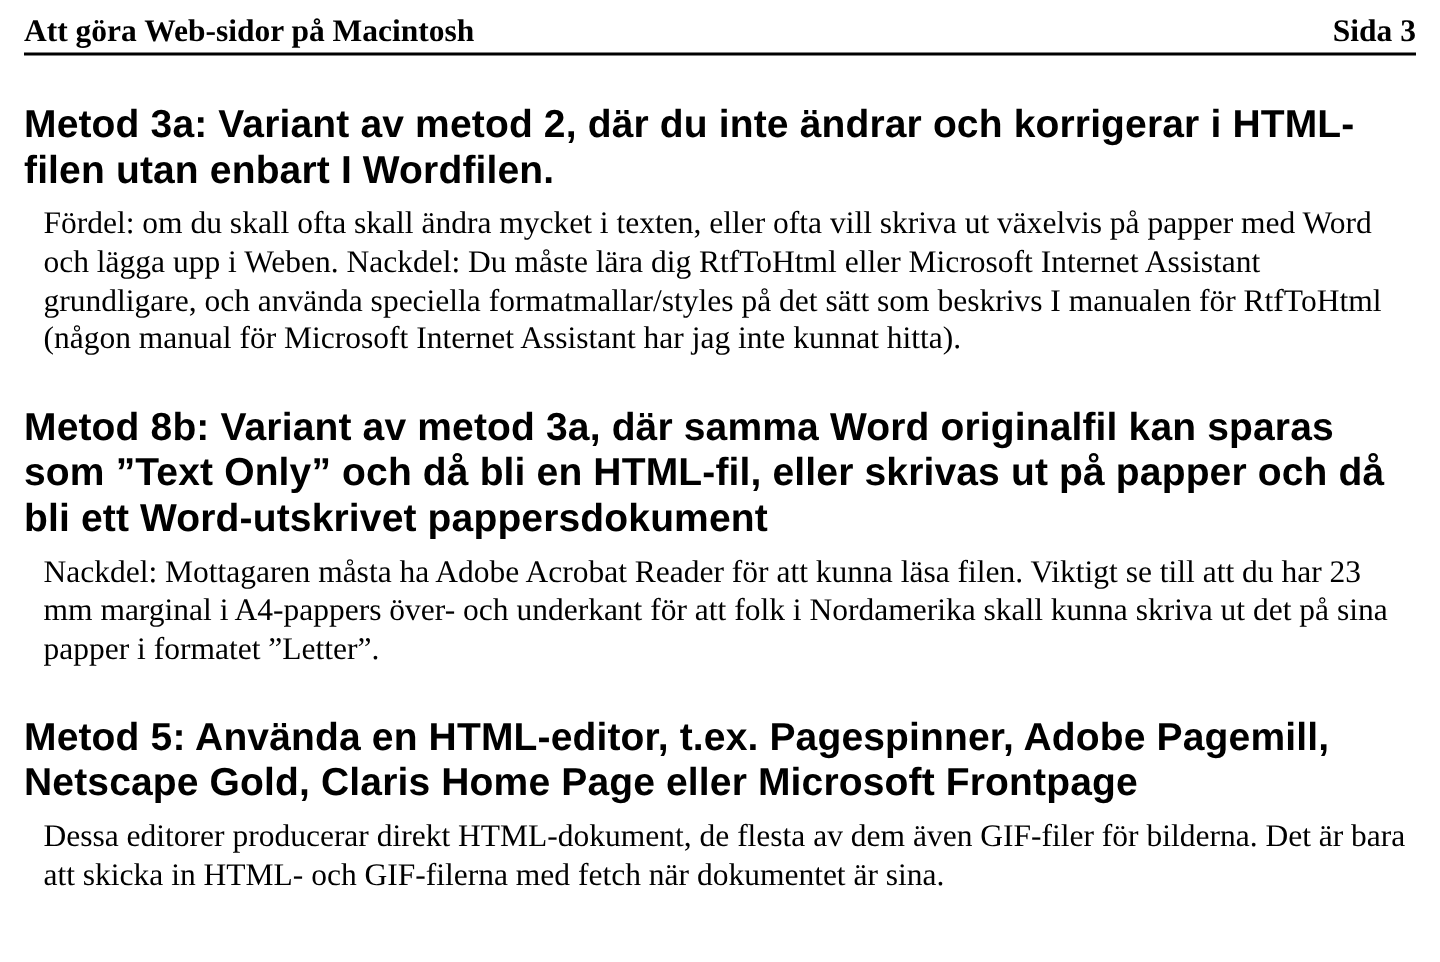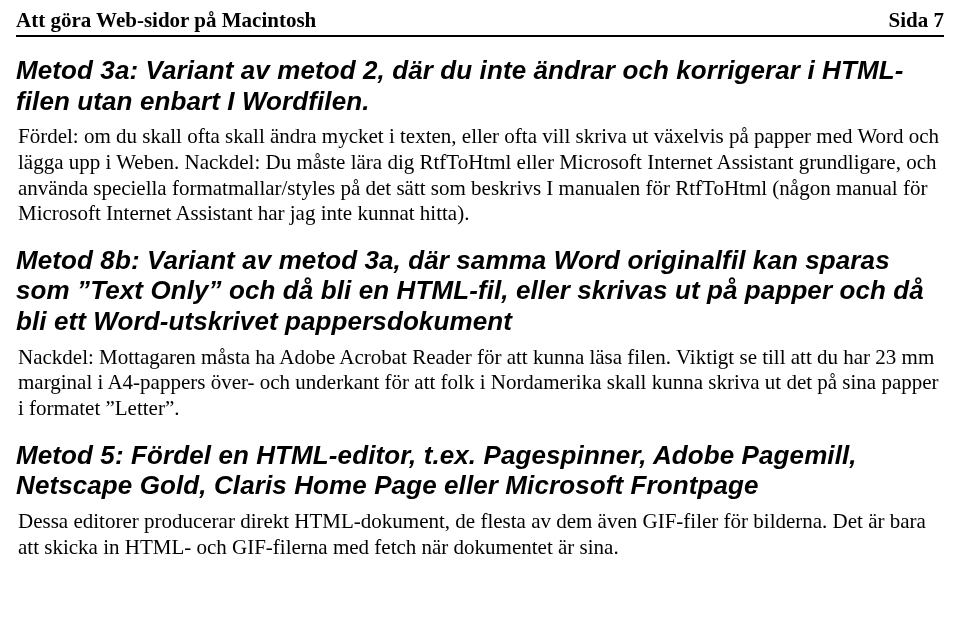--- a/index.html
+++ b/index.html
@@ -24,46 +24,45 @@
     margin-bottom: 2px;
   }
   .rule {
     border: none;
     border-top: 2px solid #000;
     margin: 2px 0 18px 0;
   }
   h2 {
     font-family: "Helvetica Neue", Helvetica, Arial, sans-serif;
     font-weight: 700;
-    font-style: italic;
     font-size: 26px;
-    margin: 18px 0 8px 0;
+    margin: 30px 0 8px 0;
     line-height: 1.18;
     letter-spacing: 0.1px;
   }
   p {
     font-size: 21px;
     line-height: 1.22;
-    margin: 0 0 14px 2px;
+    margin: 0 0 14px 13px;
   }
 </style>
 </head>
 <body>
 
 <div class="page">
 
   <div class="header-row">
     <span>Att göra Web-sidor på Macintosh</span>
-    <span>Sida 7</span>
+    <span>Sida 3</span>
   </div>
   <hr class="rule">
 
   <h2>Metod 3a: Variant av metod 2, där du inte ändrar och korrigerar i HTML-filen utan enbart I Wordfilen.</h2>
   <p>Fördel: om du skall ofta skall ändra mycket i texten, eller ofta vill skriva ut växelvis på papper med Word och lägga upp i Weben. Nackdel: Du måste lära dig RtfToHtml eller Microsoft Internet Assistant grundligare, och använda speciella formatmallar/styles på det sätt som beskrivs I manualen för RtfToHtml (någon manual för Microsoft Internet Assistant har jag inte kunnat hitta).</p>
 
   <h2>Metod 8b: Variant av metod 3a, där samma Word originalfil kan sparas som ”Text Only” och då bli en HTML-fil, eller skrivas ut på papper och då bli ett Word-utskrivet pappersdokument</h2>
 
   <p>Nackdel: Mottagaren måsta ha Adobe Acrobat Reader för att kunna läsa filen. Viktigt se till att du har 23 mm marginal i A4-pappers över- och underkant för att folk i Nordamerika skall kunna skriva ut det på sina papper i formatet ”Letter”.</p>
 
-  <h2>Metod 5: Fördel en HTML-editor, t.ex. Pagespinner, Adobe Pagemill, Netscape Gold, Claris Home Page eller Microsoft Frontpage</h2>
+  <h2>Metod 5: Använda en HTML-editor, t.ex. Pagespinner, Adobe Pagemill, Netscape Gold, Claris Home Page eller Microsoft Frontpage</h2>
   <p>Dessa editorer producerar direkt HTML-dokument, de flesta av dem även GIF-filer för bilderna. Det är bara att skicka in HTML- och GIF-filerna med fetch när dokumentet är sina.</p>
 
 </div>
 
 </body></html>

